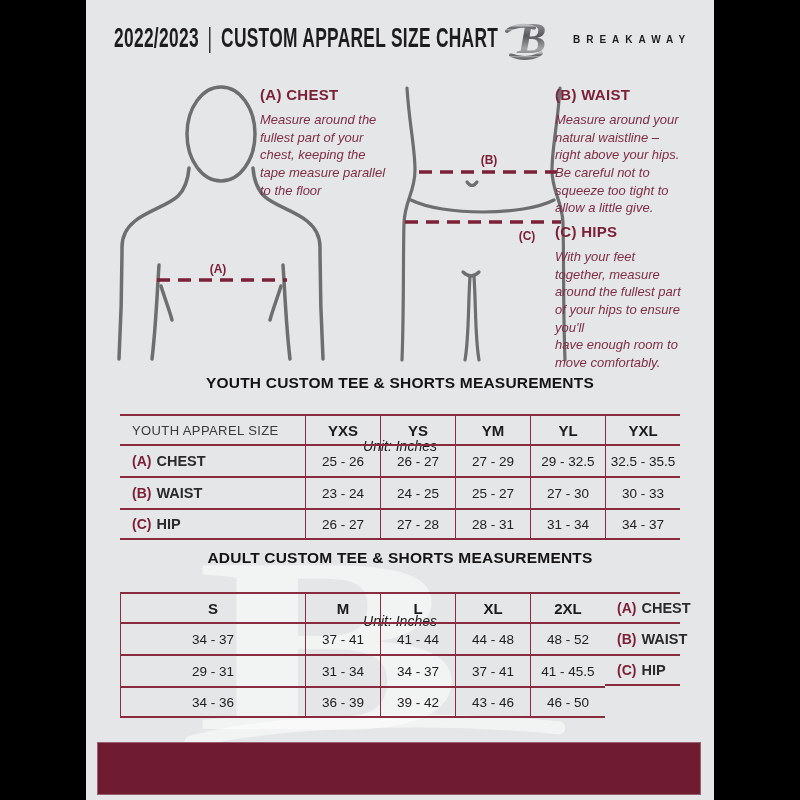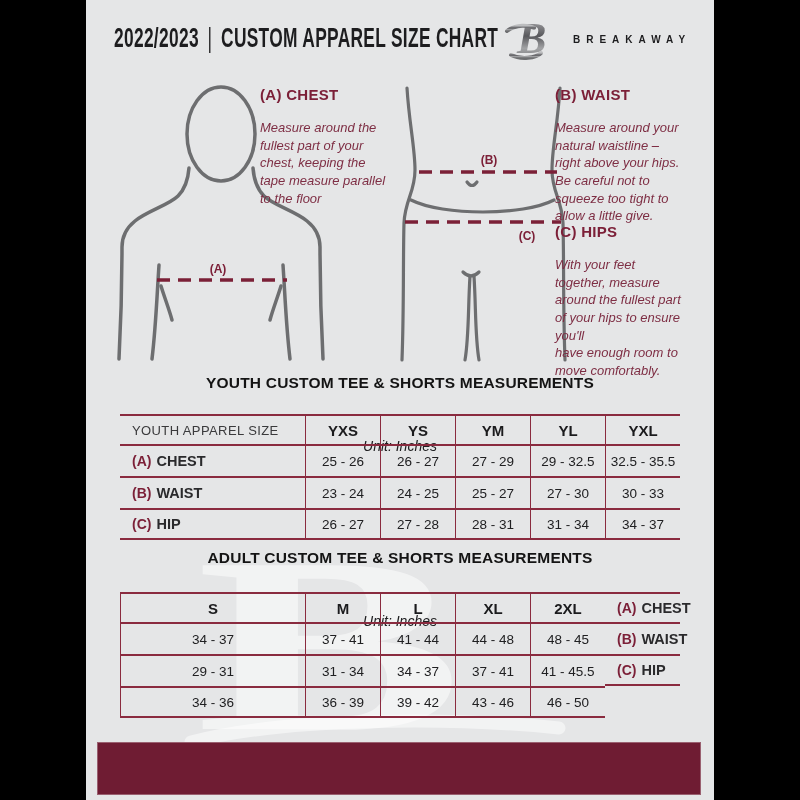--- a/index.html
+++ b/index.html
@@ -34,21 +34,21 @@
   .fig-lower { left: 305px; top: 82px; }
 
   .inst { position: absolute; }
   .inst-a { left: 174px; top: 86px;  width: 146px; }
   .inst-b { left: 469px; top: 86px;  width: 156px; }
   .inst-c { left: 469px; top: 223px; width: 160px; }
   .inst h3 {
     font-size: 15px; font-weight: 800; color: #7c2038; letter-spacing: 0.3px;
   }
   .inst p {
-    margin-top: 16px; font-style: italic; font-size: 13px; line-height: 1.36;
+    margin-top: 8px; font-style: italic; font-size: 13px; line-height: 1.36;
     color: #7e2e44; white-space: pre-line;
   }
 
   
   .tbl-title {
     position: absolute; left: 0; width: 628px; text-align: center;
     font-size: 15.5px; font-weight: 700; color: #141414; letter-spacing: 0.2px;
   }
   .tbl-unit {
     position: absolute; left: 0; width: 628px; text-align: center;
@@ -229,21 +229,21 @@
       <div class="c vline hdr-size">2XL</div>
 
       <div class="c lbl">
           <span class="row-prefix">(A)</span>
           <span class="row-name">CHEST</span>
         </div>
       <div class="c vline">34 - 37</div>
       <div class="c vline">37 - 41</div>
       <div class="c vline">41 - 44</div>
       <div class="c vline">44 - 48</div>
-      <div class="c vline">48 - 45</div>
+      <div class="c vline">48 - 52</div>
 
       <div class="c lbl">
           <span class="row-prefix">(B)</span>
           <span class="row-name">WAIST</span>
         </div>
       <div class="c vline">29 - 31</div>
       <div class="c vline">31 - 34</div>
       <div class="c vline">34 - 37</div>
       <div class="c vline">37 - 41</div>
       <div class="c vline">41 - 45.5</div>

